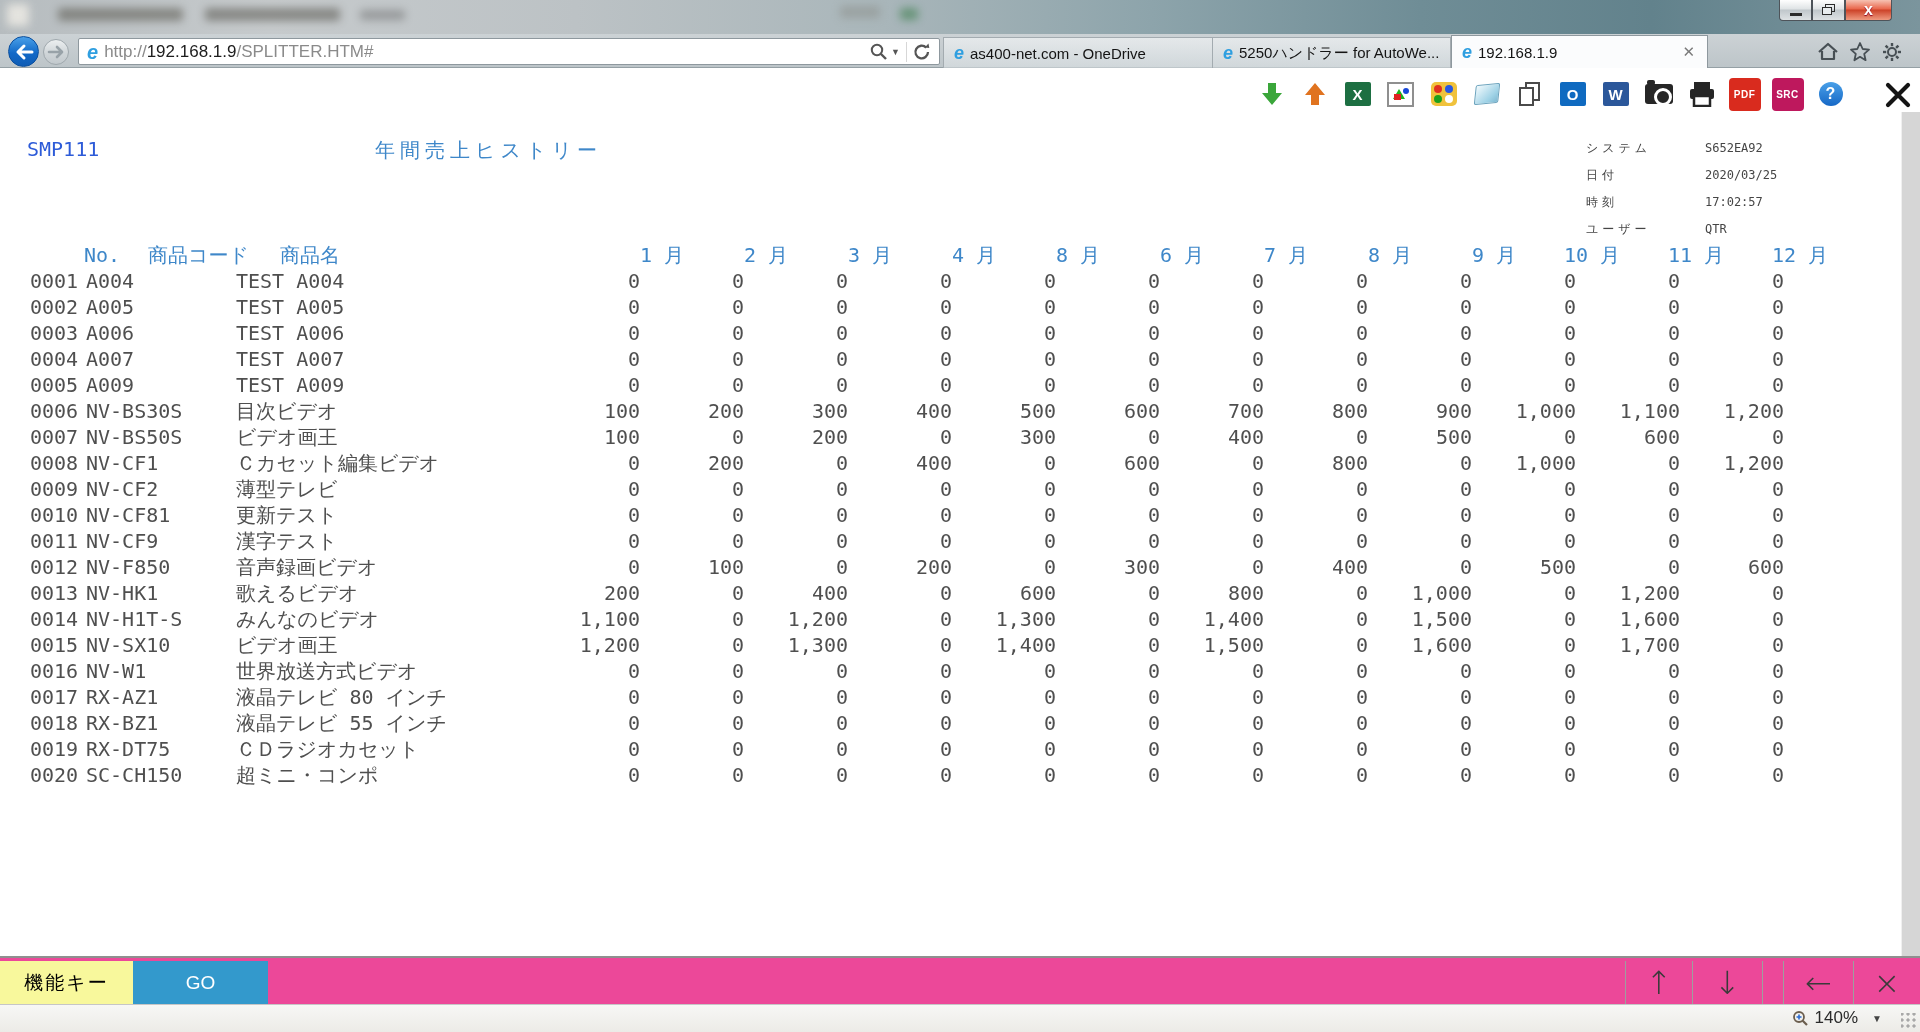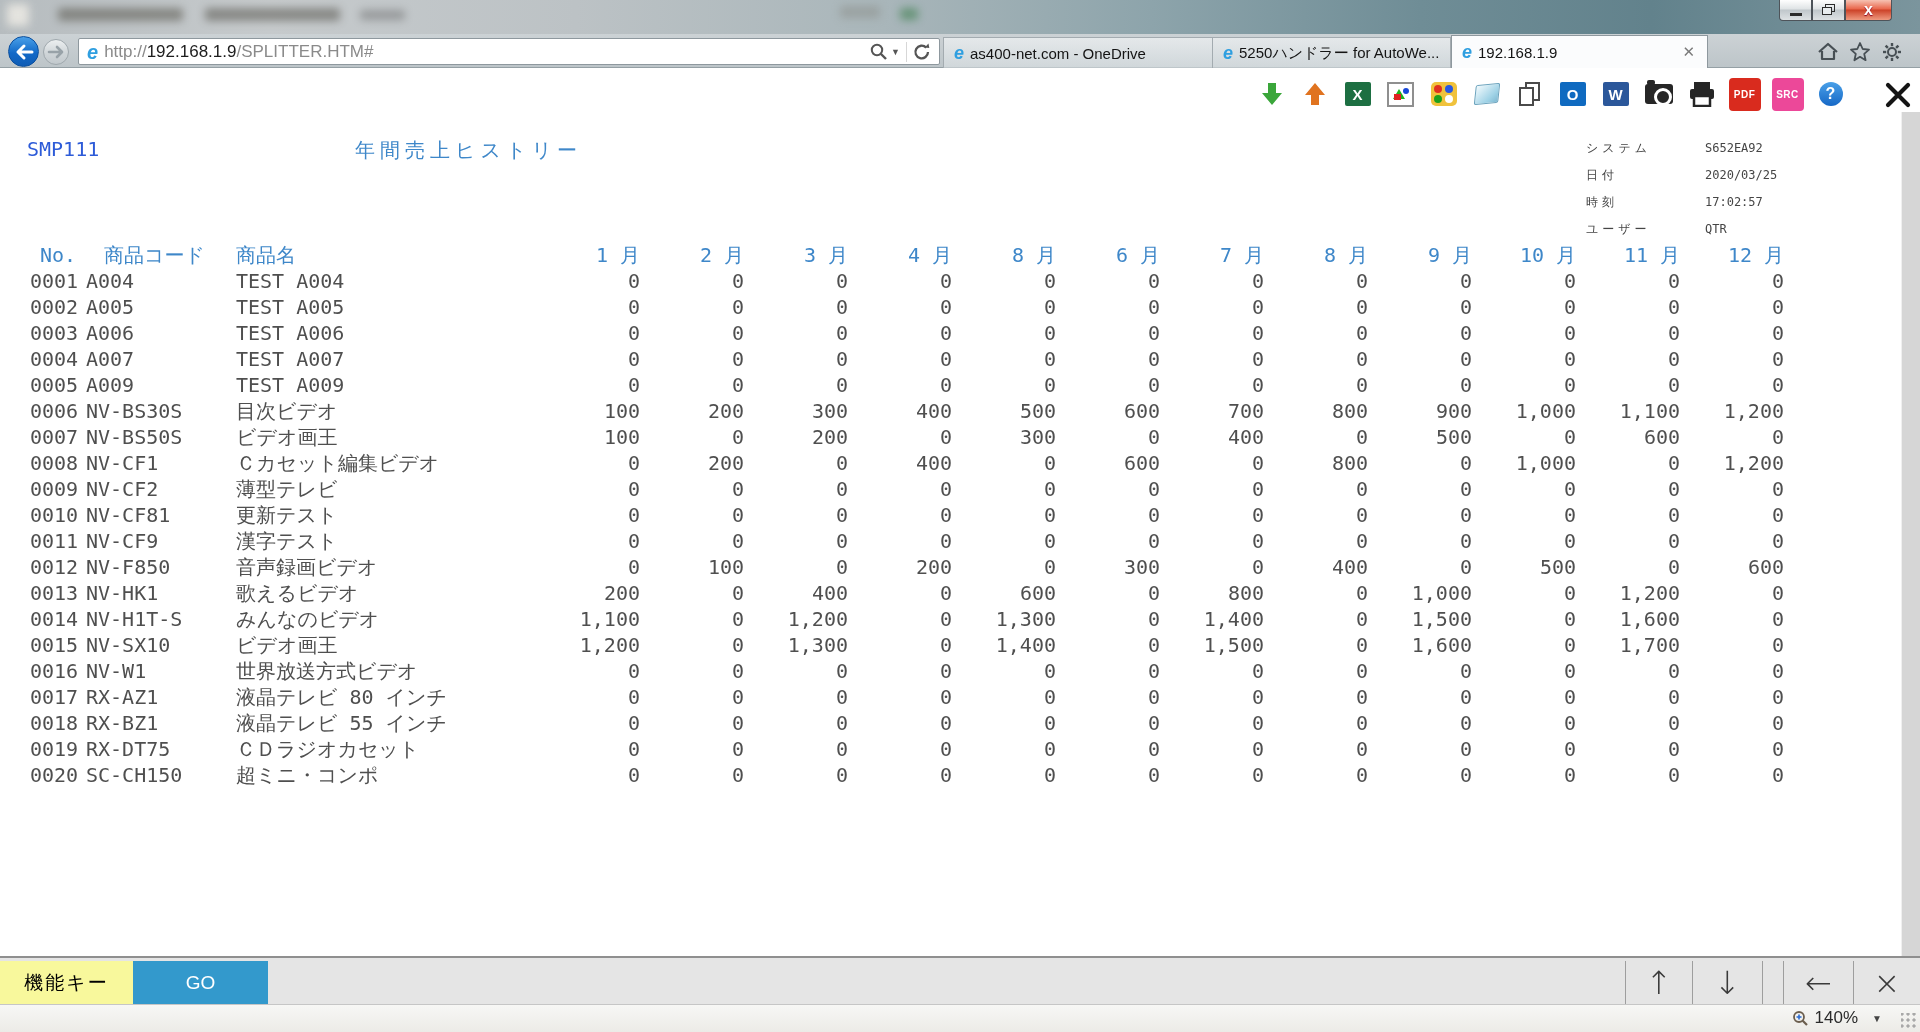--- a/index.html
+++ b/index.html
@@ -50,67 +50,67 @@
   .icon-strip { position:absolute; left:1250px; top:11px; display:flex; }
   .tool { width:43px; height:30px; display:flex; align-items:center; justify-content:center; }
   .sq { width:26px; height:24px; display:flex; align-items:center; justify-content:center;
         color:#fff; font-weight:bold; font-size:15px; border-radius:2px; }
   .sq.excel   { background:#1d6f42; }
   .sq.outlook { background:#0f6ac0; }
   .sq.word    { background:#2b579a; }
   .badge { width:32px; height:33px; border-radius:4px; display:flex; align-items:center; justify-content:center;
            color:#fff; font-weight:bold; font-size:10px; letter-spacing:.5px; }
   .badge.pdf { background:#d92b1e; }
-  .badge.src { background:#ec4899; }
+  .badge.src { background:#be185d; }
   .circle-help { width:24px; height:24px; border-radius:50%; background:linear-gradient(#4aa0e8,#1668c6); color:#fff;
                  font-weight:bold; font-size:16px; display:flex; align-items:center; justify-content:center; }
   .img-ic { width:27px; height:25px; background:#fff; border:2px solid #8f8f8f; display:flex; align-items:center; justify-content:center; }
   .palette-ic { width:26px; height:24px; background:#f0c23c; border-radius:5px; position:relative; }
   .palette-ic i { position:absolute; border-radius:50%; width:8px; height:8px; }
   .notepad-ic { width:24px; height:20px; background:linear-gradient(135deg,#f2fafd,#9fd2e6 70%,#7fb9d2); border:1px solid #6ba3bd; transform:skew(-12deg) rotate(-6deg); border-radius:2px; }
   .copy-ic { position:relative; width:26px; height:26px; }
   .copy-ic i { position:absolute; width:15px; height:19px; background:#fff; border:2px solid #4a4a4a; }
   .cam-ic { width:28px; height:20px; background:#262626; border-radius:3px; position:relative; }
   .cam-ic:before { content:""; position:absolute; left:9px; top:4px; width:12px; height:12px; border:3px solid #fff; border-radius:50%; }
   .cam-ic:after { content:""; position:absolute; left:2px; top:-4px; width:8px; height:5px; background:#262626; border-radius:2px; }
   .close-splitter { position:absolute; left:1884px; top:13px; width:28px; height:28px; }
 
   .mono { font-family:"DejaVu Sans Mono","Liberation Mono",monospace; }
   .program-id { position:absolute; left:27px; top:69px; font-size:20px; color:#2d5bd8; }
-  .screen-title { position:absolute; left:355px; top:69px; font-size:20px; color:#3e87c9; letter-spacing:5px; }
+  .screen-title { position:absolute; left:375px; top:69px; font-size:20px; color:#3e87c9; letter-spacing:5px; }
   .sysinfo { position:absolute; left:1586px; top:67px; font-size:12px; color:#454545; }
   .sysinfo .line { height:27px; line-height:27px; white-space:nowrap; }
   .sysinfo .lbl { display:inline-block; width:119px; letter-spacing:4px; }
 
   .grid { position:absolute; left:0; top:174px; font-size:20px; color:#4f4f4f; }
   .trow { display:flex; height:26px; line-height:26px; white-space:pre; }
   .c-no   { width:86px;  padding-left:30px; }
   .c-code { width:150px; }
   .c-name { width:300px; }
   .c-val  { width:104px; text-align:right; }
-  .hdr { color:#3e87c9; }
+  .hdr { color:#3e87c9;margin-left:44px; }
   .hdr .c-no { padding-left:40px; }
   .hdr .c-code { padding-left:18px; }
 
   
   .imebar { position:absolute; left:1690px; top:923px; width:230px; height:32px; border-radius:5px 0 0 5px;
     background:linear-gradient(#5a5a5a,#262626 45%,#0e0e0e); display:flex; align-items:center; padding-left:4px; }
   .ime-grip { width:10px; height:20px; margin-right:3px;
     background-image:radial-gradient(circle 1.5px,#b9b9b9 1.4px,transparent 1.6px); background-size:5px 7px; }
   .ime-btn { width:23px; height:24px; margin-right:2px; border-radius:3px; border:1px solid #6a6a6a;
     background:linear-gradient(#777,#3a3a3a 50%,#222); display:flex; align-items:center; justify-content:center;
     color:#fff; font-size:15px; font-weight:bold; }
   .ime-btn.red { background:linear-gradient(#f08a7a,#d8402a 50%,#a82414); border-color:#8c2a1a; }
   .ime-help { width:18px; height:18px; border-radius:50%; background:linear-gradient(#4f8ae0,#1235a8); color:#fff;
     font-size:12px; font-weight:bold; display:flex; align-items:center; justify-content:center; margin:0 4px 0 4px; }
   .ime-stack { display:flex; flex-direction:column; justify-content:center; font-size:9px; color:#eee; line-height:11px; letter-spacing:1px; }
   .ime-stack .r { display:flex; align-items:center; gap:6px; }
 
   
-  .footer { position:absolute; left:0; top:956px; width:1920px; height:48px; background:#e5e5e5; border-top:2px solid #8f8f8f; }
+  .footer { position:absolute; left:0; top:956px; width:1920px; height:48px; background:#ec4899; border-top:2px solid #8f8f8f; }
   .fk { position:absolute; left:0; top:3px; width:133px; height:43px; background:#f8f89c; color:#000;
     font-size:19px; display:flex; align-items:center; justify-content:center; letter-spacing:2px; }
   .go { position:absolute; left:133px; top:3px; width:135px; height:43px; background:#3399cc; color:#fff;
     font-size:19px; display:flex; align-items:center; justify-content:center; }
   .foot-nav { position:absolute; right:0; top:3px; height:43px; display:flex; }
   .fbtn { border-left:1px solid #9e9e9e; display:flex; align-items:center; justify-content:center;
     font-size:32px; color:#3a3a3a; font-family:"DejaVu Sans",sans-serif; font-weight:200; }
 
   
   .statusbar { position:absolute; left:0; top:1004px; width:1920px; height:28px;

